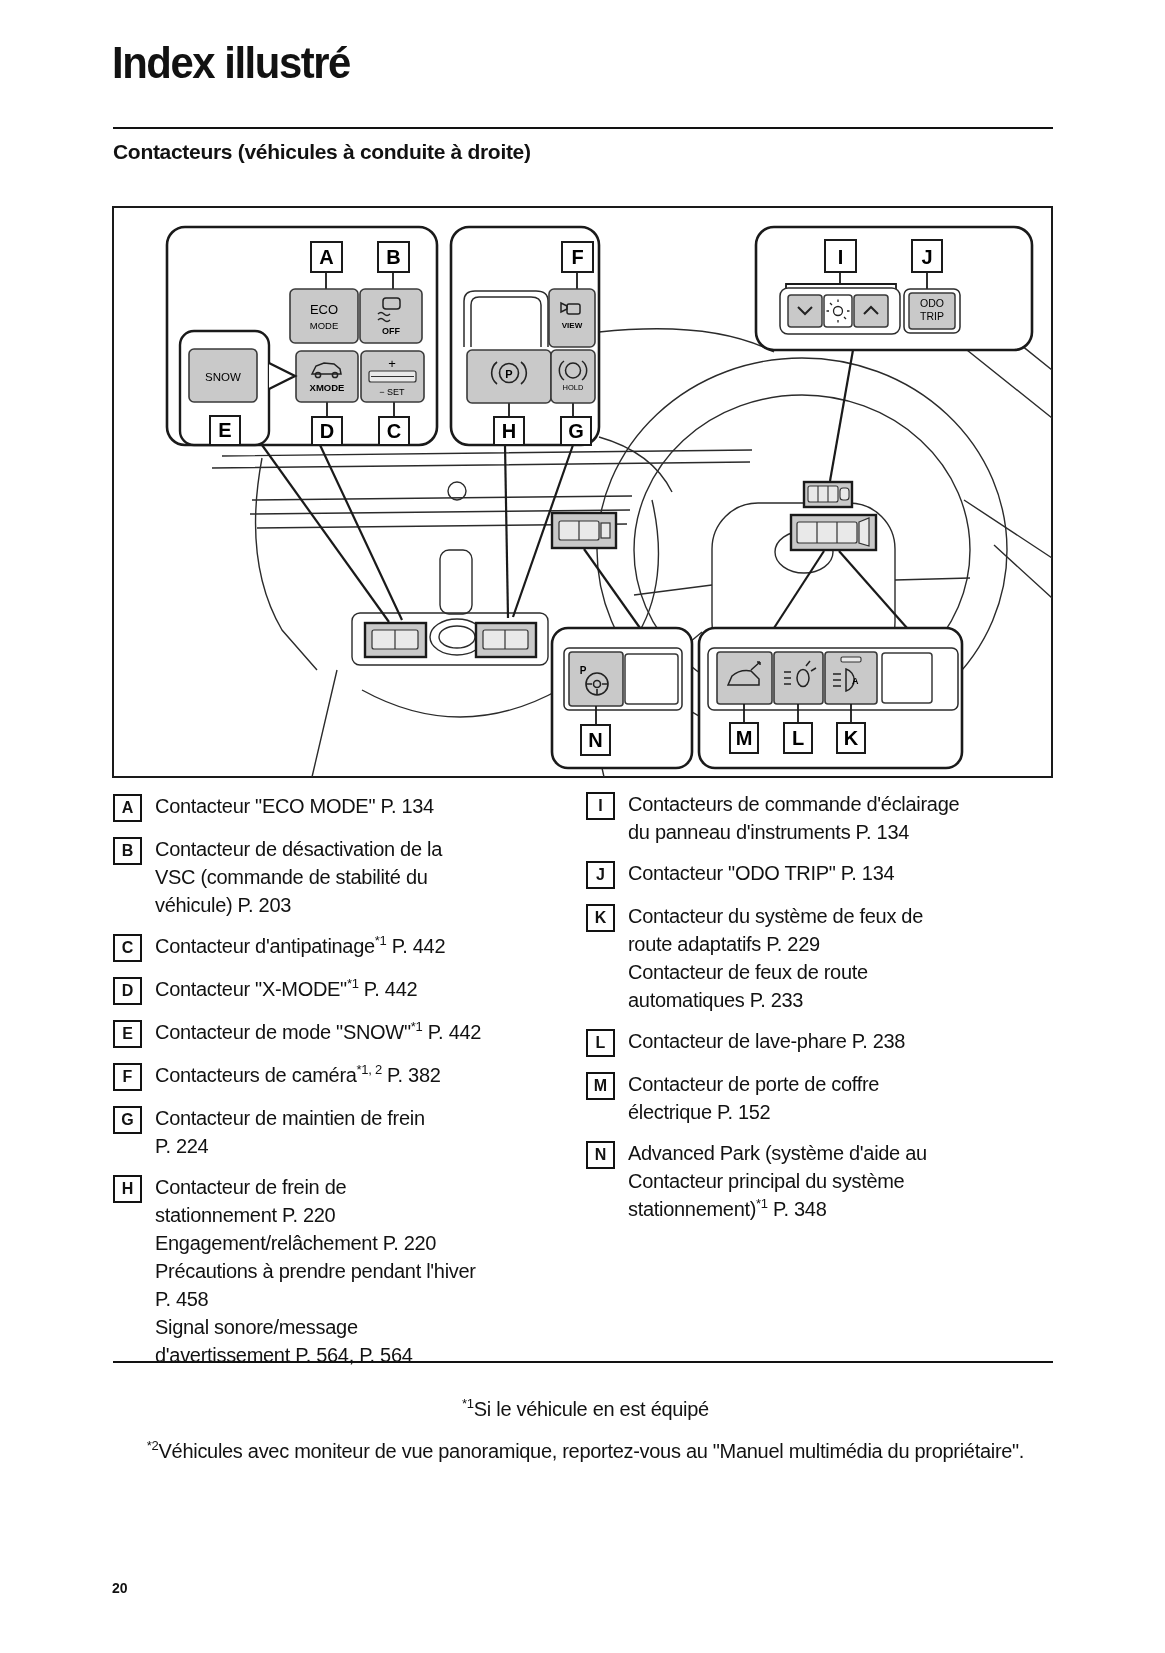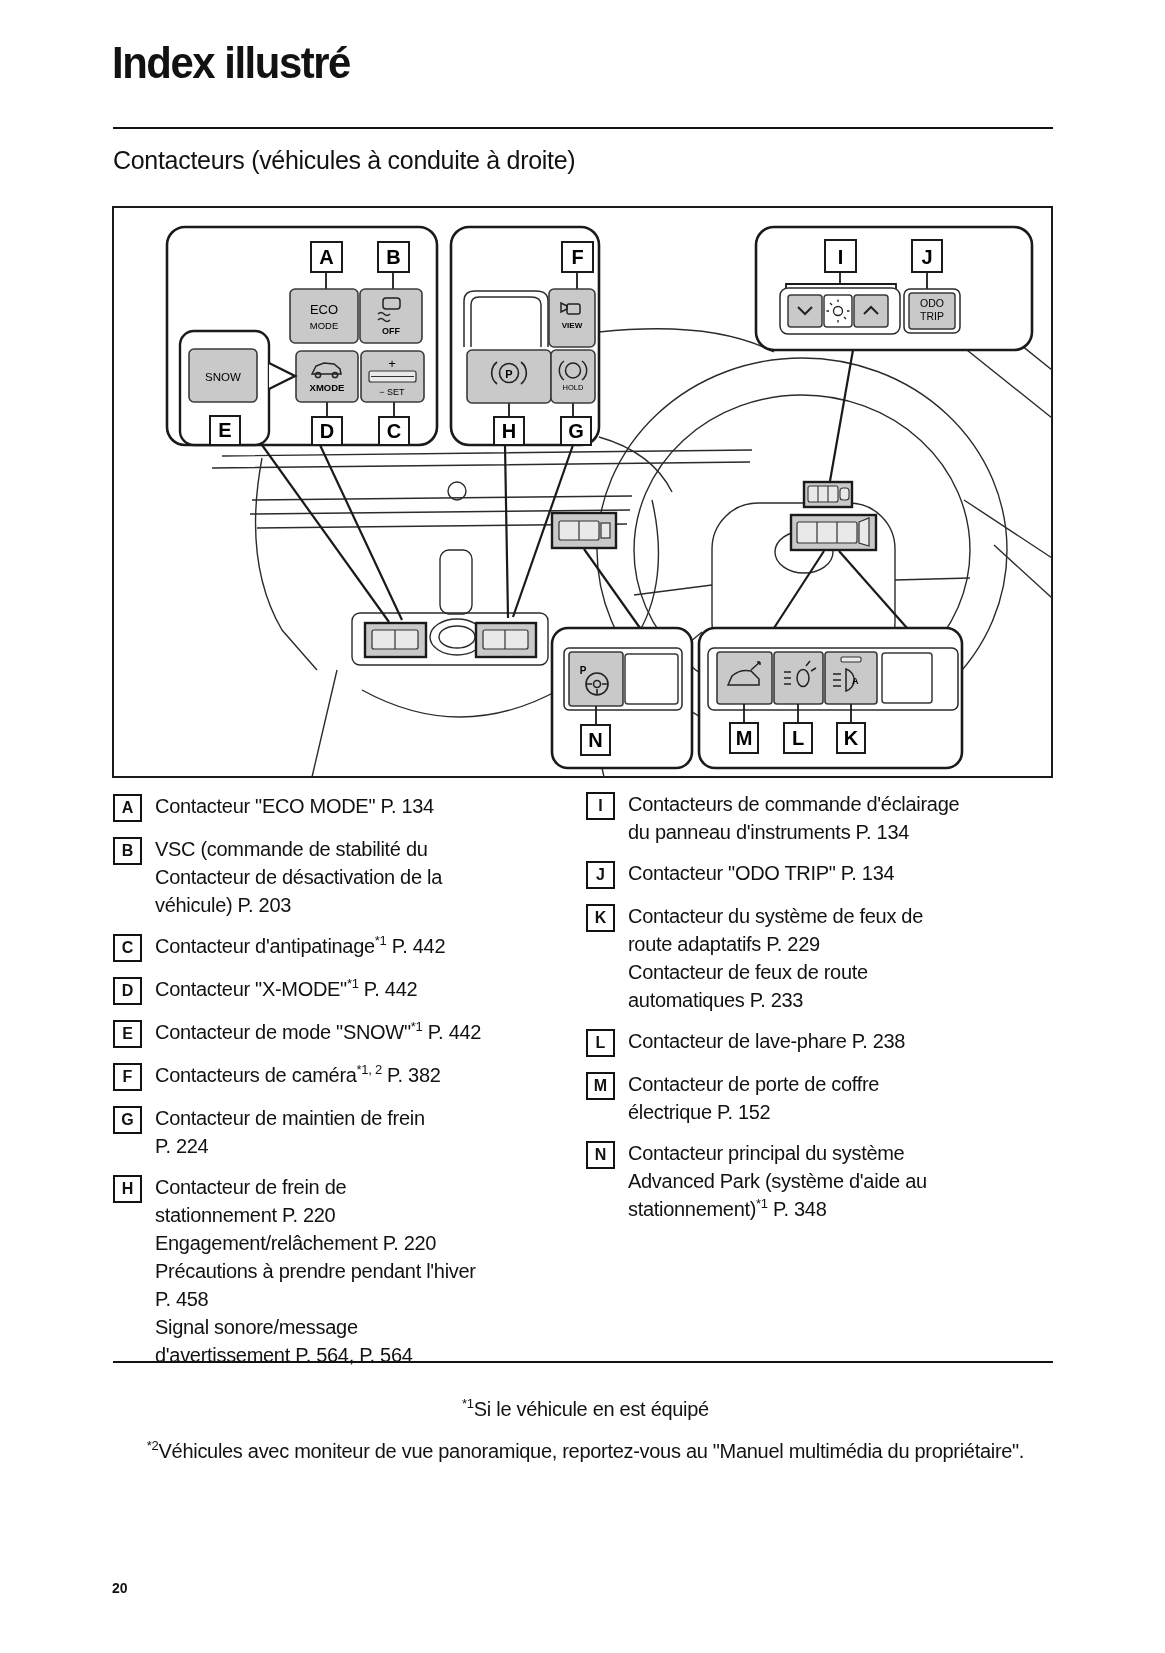--- a/index.html
+++ b/index.html
@@ -1,21 +1,21 @@
 <!DOCTYPE html>
 <html><head>
 <meta charset="utf-8">
 <style>
   html,body{margin:0;padding:0;background:#fff;}
   .page{position:relative;width:1165px;height:1653px;background:#fff;
         font-family:"Liberation Sans",sans-serif;color:#121212;overflow:hidden;}
   .title{position:absolute;left:112px;top:38px;font-size:44px;font-weight:bold;
          letter-spacing:-1.5px;transform:scaleX(.95);transform-origin:left;}
   .rule{position:absolute;left:113px;top:127px;width:940px;height:2px;background:#121212;}
-  .heading{position:absolute;left:113px;top:146px;font-size:25px;font-weight:normal;letter-spacing:-0.3px;}
+  .heading{position:absolute;left:113px;top:140px;font-size:21px;font-weight:bold;letter-spacing:-0.3px;}
   .figure{position:absolute;left:112px;top:200px;width:941px;height:578px;}
   svg{font-family:"Liberation Sans",sans-serif;}
   .legend-col{position:absolute;width:470px;}
   .col-left{left:113px;top:792px;}
   .col-right{left:586px;top:790px;}
   .legend-item{display:flex;margin-bottom:13px;}
   .legend-letter{flex:none;width:25px;height:24px;border:2px solid #121212;margin-right:13px;margin-top:2px;
                  display:flex;align-items:center;justify-content:center;font-size:16px;font-weight:bold;}
   .legend-line{font-size:20px;line-height:28px;letter-spacing:-0.3px;white-space:nowrap;}
   .legend-line sup{font-size:13px;line-height:0;}
@@ -306,22 +306,22 @@
   <div class="legend-col col-left">
       <div class="legend-item">
         <span class="legend-letter">A</span>
         <div>
           <div class="legend-line"><span>Contacteur "ECO MODE" P. 134</span></div>
         </div>
       </div>
       <div class="legend-item">
         <span class="legend-letter">B</span>
         <div>
+          <div class="legend-line"><span>Contacteur de désactivation de la</span></div>
           <div class="legend-line"><span>VSC (commande de stabilité du</span></div>
-          <div class="legend-line"><span>Contacteur de désactivation de la</span></div>
           <div class="legend-line"><span>véhicule) P. 203</span></div>
         </div>
       </div>
       <div class="legend-item">
         <span class="legend-letter">C</span>
         <div>
           <div class="legend-line"><span>Contacteur d'antipatinage</span><sup>*1</sup><span> P. 442</span></div>
         </div>
       </div>
       <div class="legend-item">
@@ -394,22 +394,22 @@
       <div class="legend-item">
         <span class="legend-letter">M</span>
         <div>
           <div class="legend-line"><span>Contacteur de porte de coffre</span></div>
           <div class="legend-line"><span>électrique P. 152</span></div>
         </div>
       </div>
       <div class="legend-item">
         <span class="legend-letter">N</span>
         <div>
+          <div class="legend-line"><span>Advanced Park (système d'aide au</span></div>
           <div class="legend-line"><span>Contacteur principal du système</span></div>
-          <div class="legend-line"><span>Advanced Park (système d'aide au</span></div>
           <div class="legend-line"><span>stationnement)</span><sup>*1</sup><span> P. 348</span></div>
         </div>
       </div>
     </div>
 
   <div class="divider"></div>
 
   <div class="footnotes">
     <div class="footnote"><sup>*1</sup><span>Si le véhicule en est équipé</span></div>
     <div class="footnote"><sup>*2</sup><span>Véhicules avec moniteur de vue panoramique, reportez-vous au "Manuel multimédia du propriétaire".</span></div>

